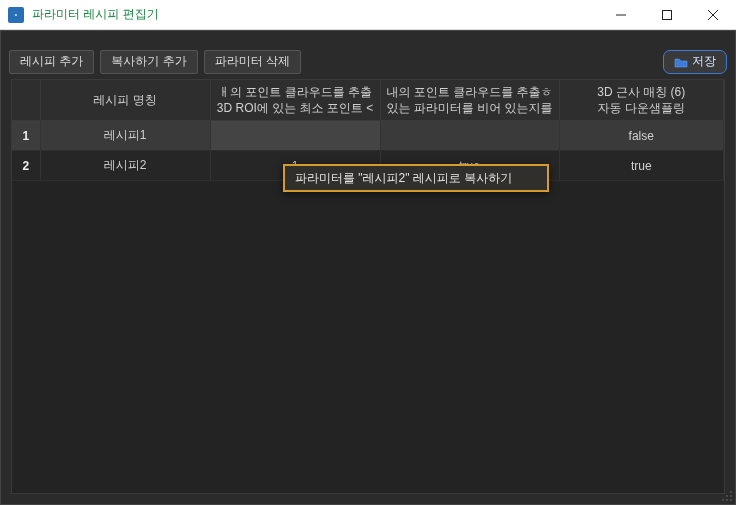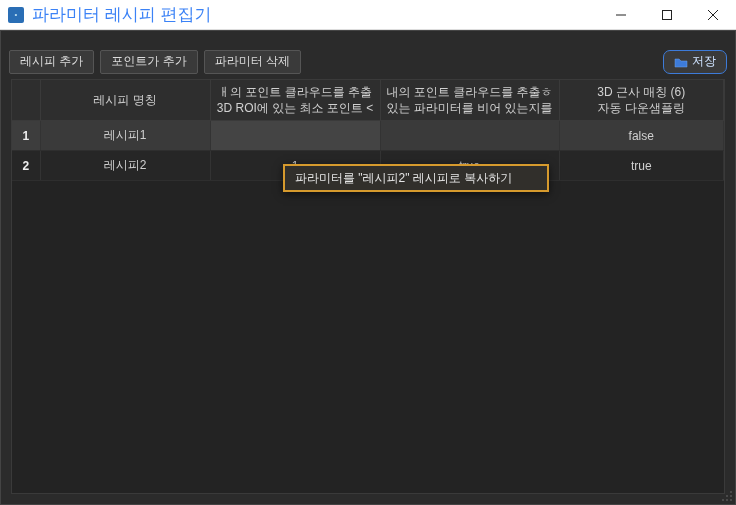--- a/index.html
+++ b/index.html
@@ -16,22 +16,22 @@
   }
   .titlebar .app-icon {
     width: 16px; height: 16px;
     margin: 0 8px;
     background: #2a6eb5;
     border-radius: 2px;
     display: flex; align-items: center; justify-content: center;
     font-size: 8px; color: #bde;
   }
   .titlebar .title {
-    font-size: 17px;
-    color: #3b82f6;
+    font-size: 12px;
+    color: #15803d;
     flex: 0 0 auto;
   }
   .titlebar .spacer { flex: 1; }
   .titlebar .win-btn {
     width: 46px; height: 30px;
     display: flex; align-items: center; justify-content: center;
     font-size: 11px;
     color: #222;
   }
   .titlebar .win-btn svg { width: 10px; height: 10px; stroke: #222; stroke-width: 1; fill: none; }
@@ -178,21 +178,21 @@
         <line x1="0" y1="0" x2="10" y2="10"></line>
         <line x1="10" y1="0" x2="0" y2="10"></line>
       </svg>
   </div>
 </div>
 
 <div class="client">
 
   <div class="toolbar">
     <button class="btn">레시피 추가</button>
-    <button class="btn">포인트가 추가</button>
+    <button class="btn">복사하기 추가</button>
     <button class="btn">파라미터 삭제</button>
     <button class="btn save">
       <span class="ico">
         <svg viewBox="0 0 14 12">
           <path d="M1 3 L1 11 L13 11 L13 5 L7 5 L5 3 Z" fill="#3d7bd9" stroke="#6fa3e8" stroke-width="0.5"></path>
         </svg>
       </span>
       <span>저장</span>
     </button>
   </div>

